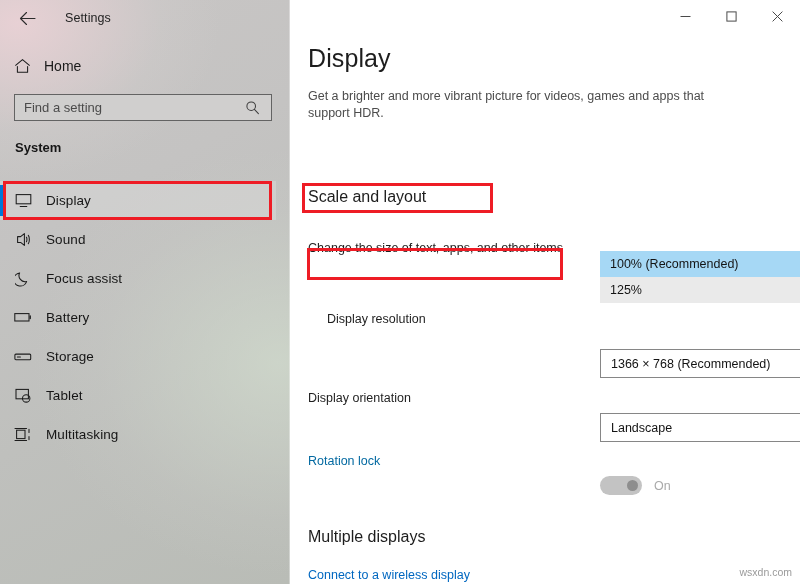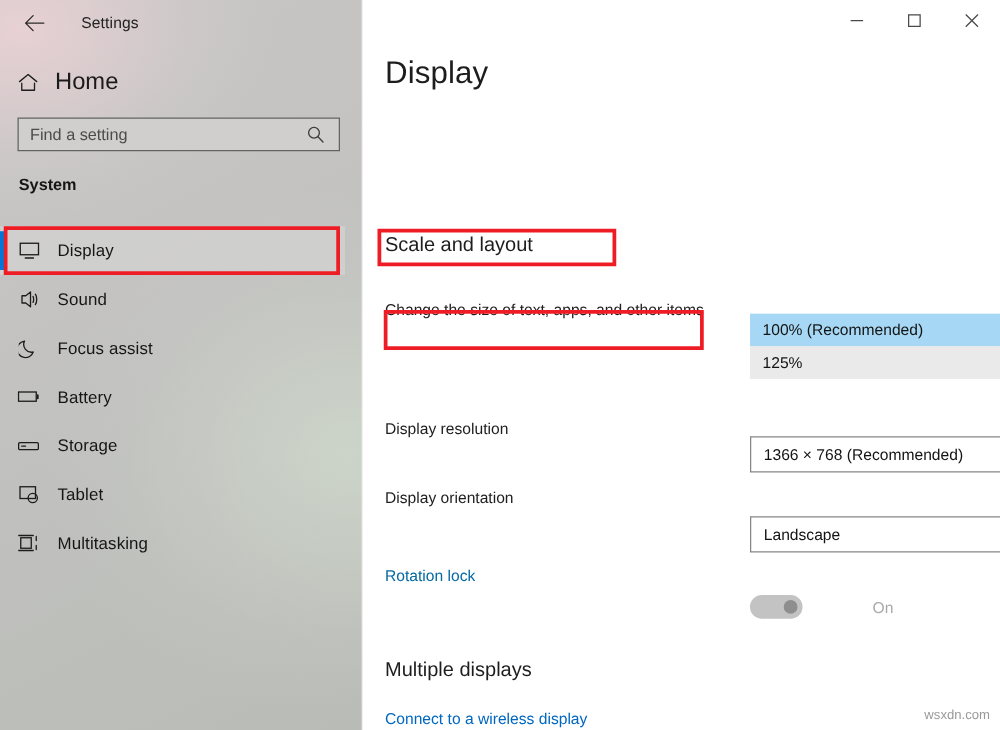--- a/index.html
+++ b/index.html
@@ -45,21 +45,21 @@
   .settings-word {
     font-size: 12.5px; color: #232323; margin-left: 17px; letter-spacing: .1px;
   }
 
   .home-row {
     position: absolute; left: 0; top: 50px;
     width: 280px; height: 32px;
     display: flex; align-items: center;
   }
   .home-icon { width: 44px; display:flex; align-items:center; justify-content:center; color:#1d1d1d; }
-  .home-label { font-size: 19px; color: #1b1b1b; }
+  .home-label { font-size: 14px; color: #1b1b1b; }
 
   .search-wrap {
     position: absolute; left: 14px; top: 94px;
     width: 258px; height: 27px;
     background: #d0cfce;
     border: 1px solid #636363;
     display: flex; align-items: center;
   }
   .search-input {
     border: 0; outline: 0; background: transparent;
@@ -136,21 +136,21 @@
   .section-title {
     position: absolute; left: 18px; top: 188px;
     font-size: 16px; color: #1d1d1d;
   }
 
   .field-label {
     position: absolute; left: 18px;
     font-size: 12.5px; color: #1e1e1e;
   }
   #lbl-scale  { top: 227px; margin-top: 14px; }
-  #lbl-res    { top: 336px; }
+  #lbl-res    { top: 312px; margin-left: 19px; }
   #lbl-orient { top: 391px; }
   #lbl-rotlock{ top: 454px; color: #0369a1; }
 
   
   .scale-list {
     position: absolute; left: 310px; top: 251px;
     width: 250px;
     background: #e9e9e9;
     border: none;
   }
@@ -170,21 +170,21 @@
     background: #ffffff;
     display: flex; align-items: center; justify-content: space-between;
   }
   #combo-res { top: 349px; }
   #combo-orient { top: 413px; }
   .combo-value { font-size: 12.5px; color: #131313; padding-left: 10px; text-align: center; }
 
   
   .toggle-row {
     position: absolute; left: 310px; top: 476px;
-    display: flex; align-items: center; gap: 44px;
+    display: flex; align-items: center;
   }
   .toggle {
     width: 42px; height: 19px; border-radius: 10px;
     background: #c3c3c3;
     position: relative;
   }
   .toggle .knob {
     position: absolute; right: 4px; top: 4px;
     width: 11px; height: 11px; border-radius: 50%;
     background: #8e8e8e;
@@ -336,20 +336,21 @@
       </div>
       <div class="win-btn">
         <svg width="11" height="11" viewBox="0 0 11 11" aria-hidden="true">
             <path d="M0.6 0.6L10.4 10.4M10.4 0.6L0.6 10.4" stroke="currentColor" stroke-width="1"></path>
           </svg>
       </div>
     </div>
 
     <h1 class="page-title">Display</h1>
 
+    <div class="hdr-desc">Get a brighter and more vibrant picture for videos, games and apps that support HDR.</div>
 
 
     <div class="section-title">Scale and layout</div>
 
     <div class="field-label" id="lbl-scale">Change the size of text, apps, and other items</div>
 
     <div class="scale-list">
       <div class="scale-opt active">100% (Recommended)</div>
       <div class="scale-opt">125%</div>
     </div>

